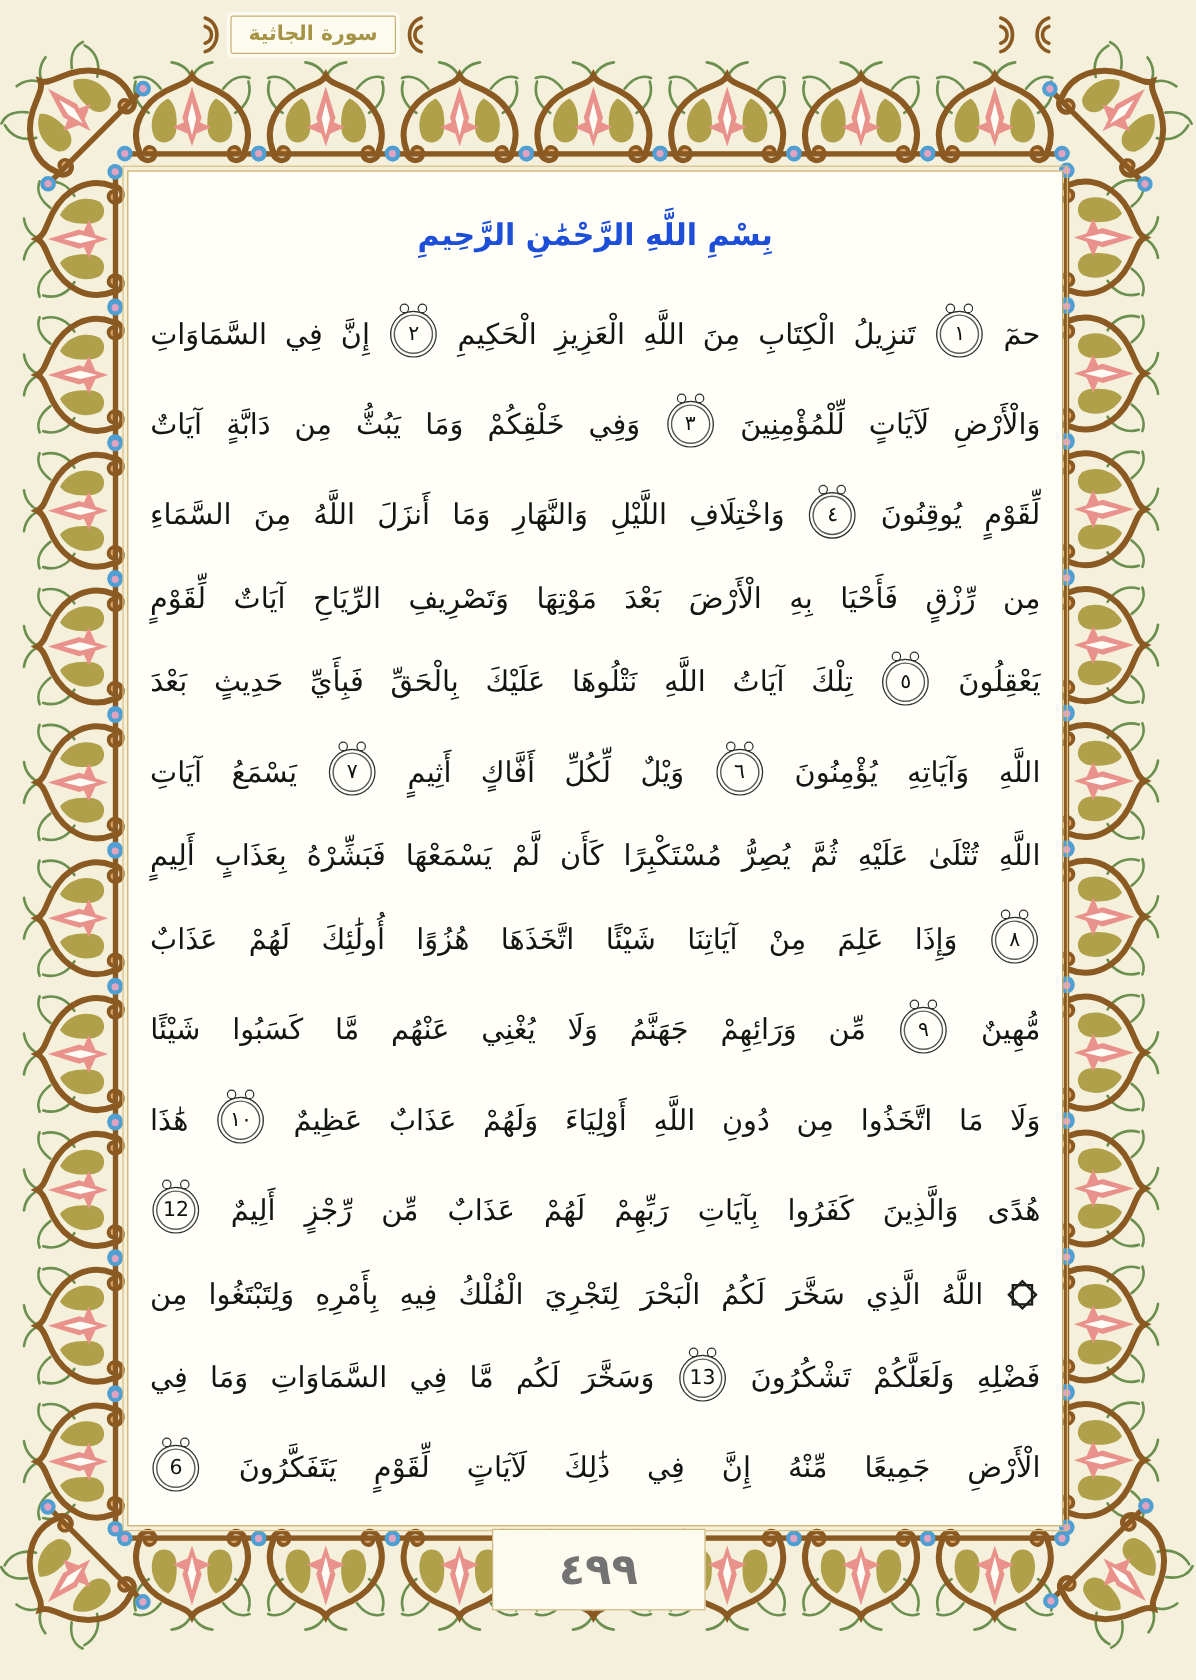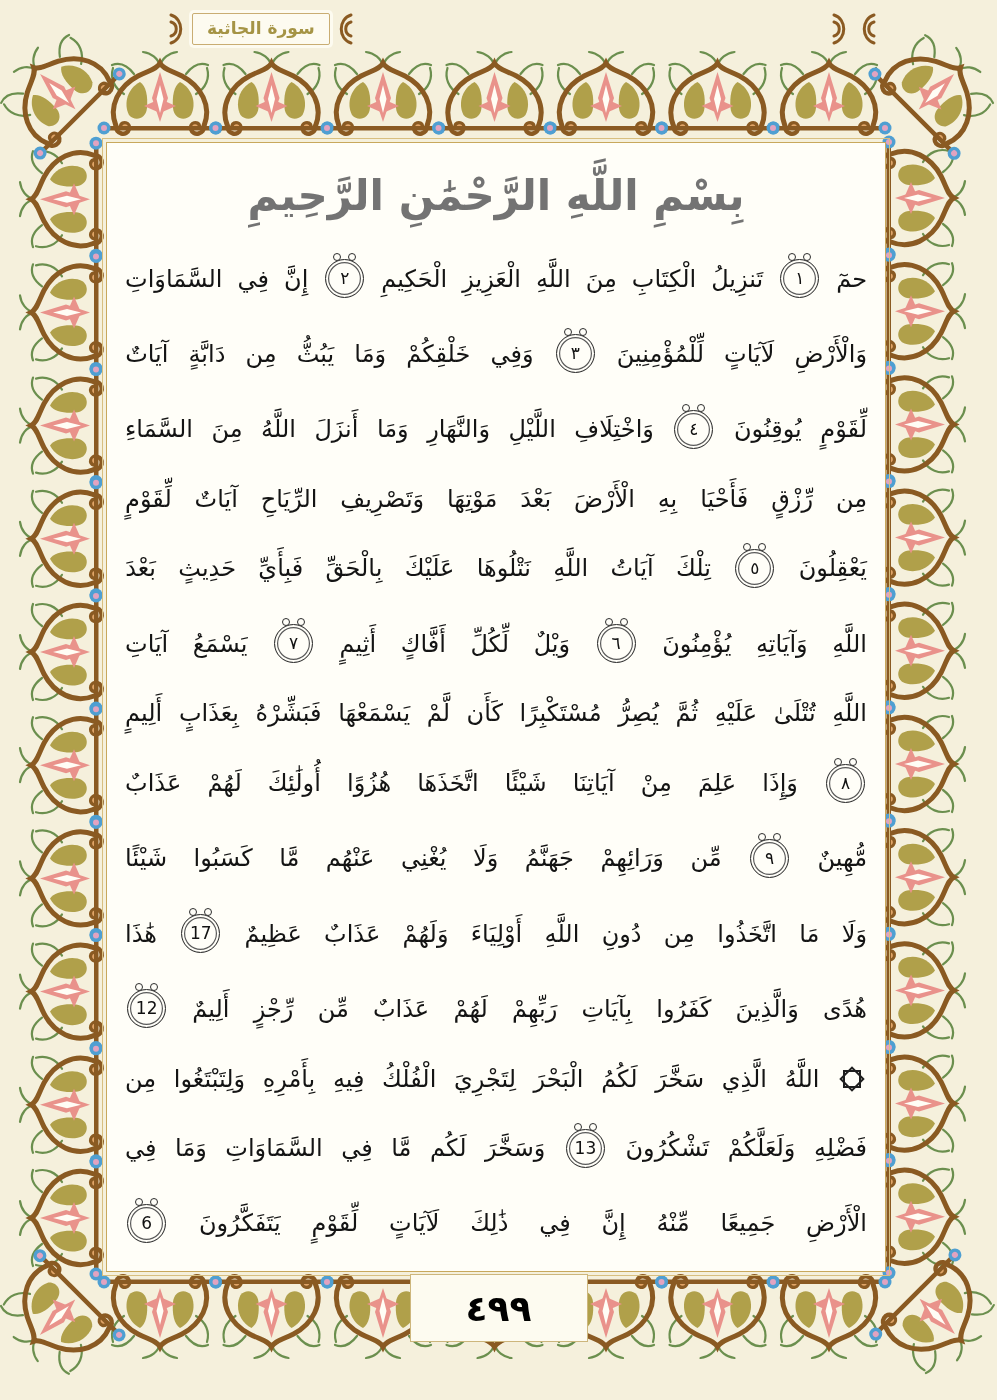--- a/index.html
+++ b/index.html
@@ -43,21 +43,21 @@
     border:1.5px solid #c8a85c;
     outline:1px solid #d8bf80;
     outline-offset:3px;
     padding:6px 16px 10px 16px;
     display:flex;flex-direction:column;
     direction:rtl;
   }
   .bismillah{
     height:92px;flex:0 0 92px;
     display:flex;align-items:center;justify-content:center;
-    font-size:42px;font-weight:bold;color:#737373;
+    font-size:25px;font-weight:bold;color:#1d4ed8;
     letter-spacing:0;
   }
   .quran-line{
     flex:1 1 auto;
     display:flex;flex-direction:row;align-items:center;
     justify-content:space-between;
     direction:rtl;
     font-size:24px;color:#141414;
     white-space:nowrap;
     overflow:hidden;
@@ -89,21 +89,21 @@
   .rub::after{transform:rotate(45deg);}
 
   
   .page-number-box{
     position:absolute;left:50%;top:1274px;transform:translateX(-50%);
     width:176px;height:66px;
     background:#fdfbf0;border:1.2px solid #cdb67c;
     display:flex;align-items:center;justify-content:center;
   }
   .page-number{
-    color:#000000;font-size:36px;font-weight:bold;letter-spacing:2px;
+    color:#737373;font-size:36px;font-weight:bold;letter-spacing:2px;
   }
 </style>
 </head>
 <body>
 
 <div class="page">
 
   <svg class="border-svg" viewBox="0 0 997 1400" xmlns="http://www.w3.org/2000/svg" aria-hidden="true">
     <defs>
       <g id="motif">
@@ -318,21 +318,21 @@
           <span class="word">وَلَا</span>
           <span class="word">مَا</span>
           <span class="word">اتَّخَذُوا</span>
           <span class="word">مِن</span>
           <span class="word">دُونِ</span>
           <span class="word">اللَّهِ</span>
           <span class="word">أَوْلِيَاءَ</span>
           <span class="word">وَلَهُمْ</span>
           <span class="word">عَذَابٌ</span>
           <span class="word">عَظِيمٌ</span>
-          <span class="ayah-marker">17</span>
+          <span class="ayah-marker">١٠</span>
           <span class="word">هَٰذَا</span>
         </div><div class="quran-line">
           <span class="word">هُدًى</span>
           <span class="word">وَالَّذِينَ</span>
           <span class="word">كَفَرُوا</span>
           <span class="word">بِآيَاتِ</span>
           <span class="word">رَبِّهِمْ</span>
           <span class="word">لَهُمْ</span>
           <span class="word">عَذَابٌ</span>
           <span class="word">مِّن</span>

